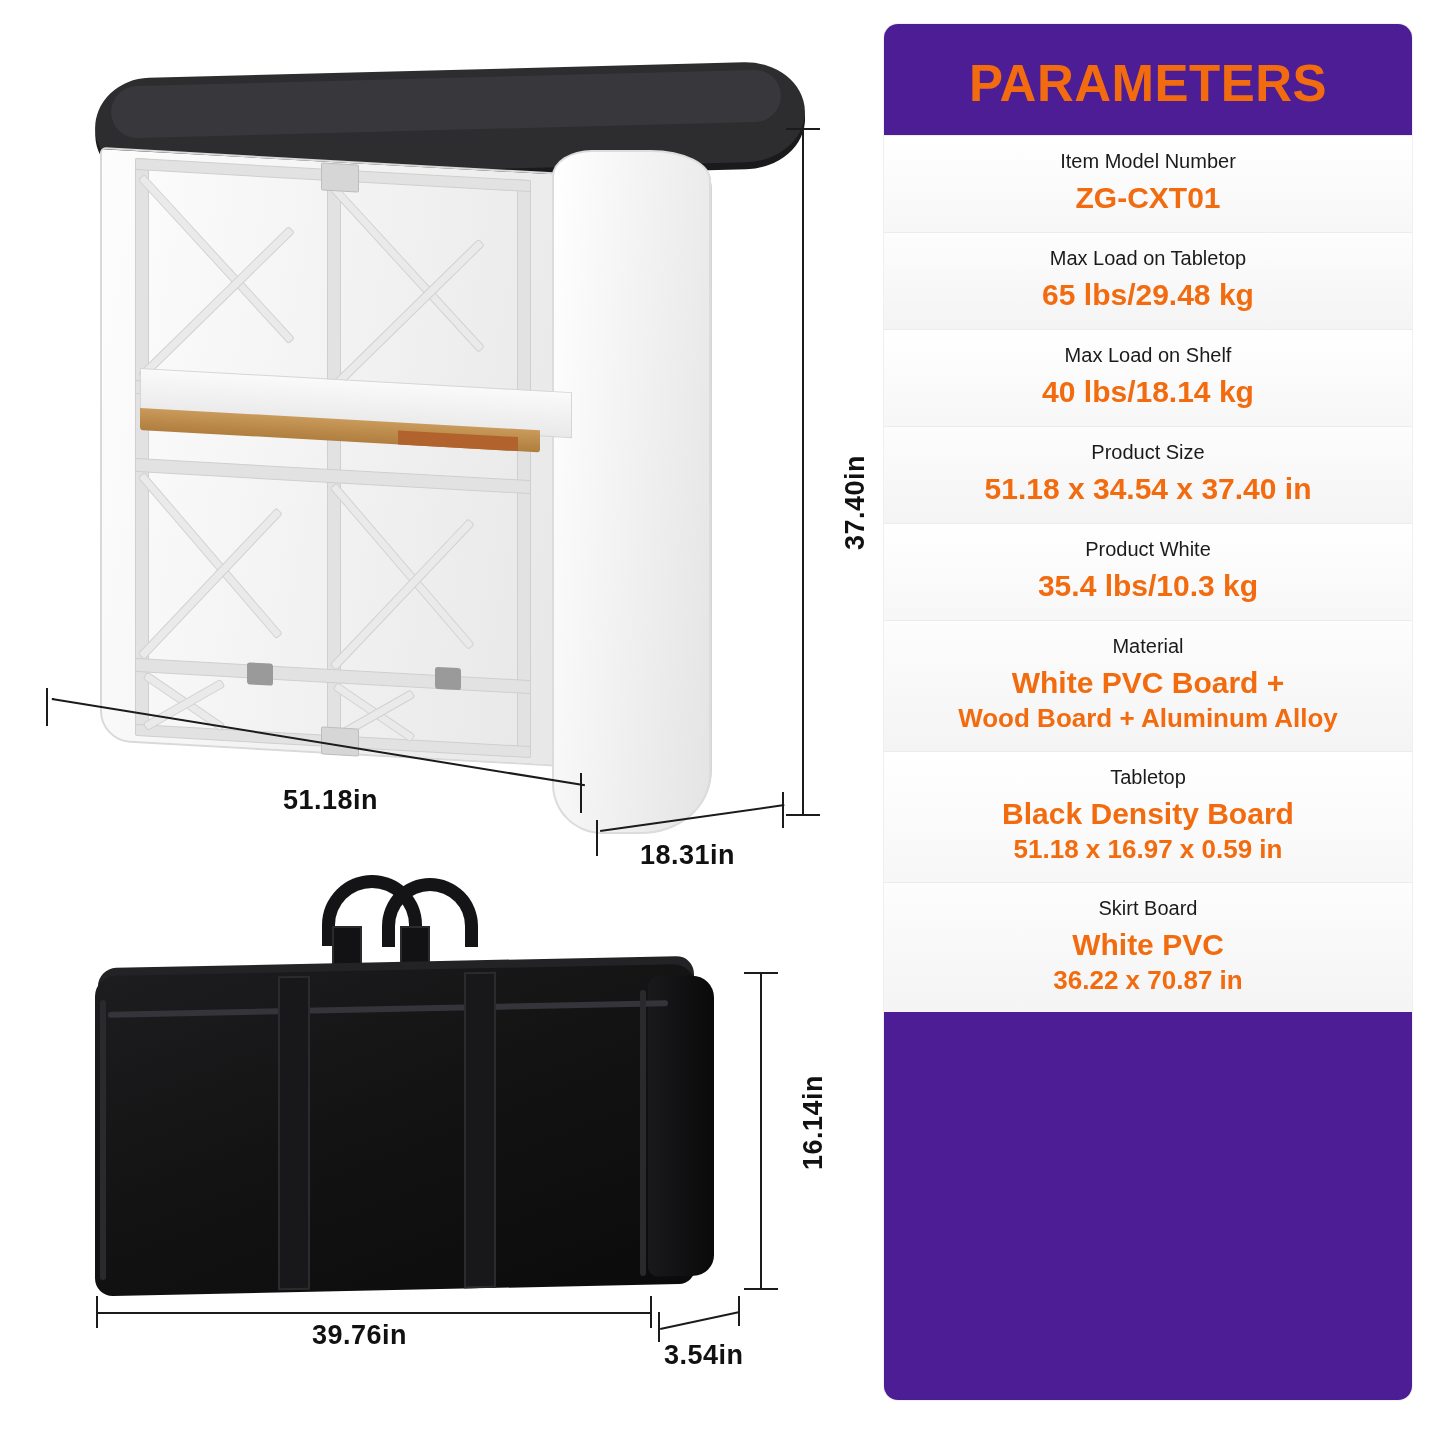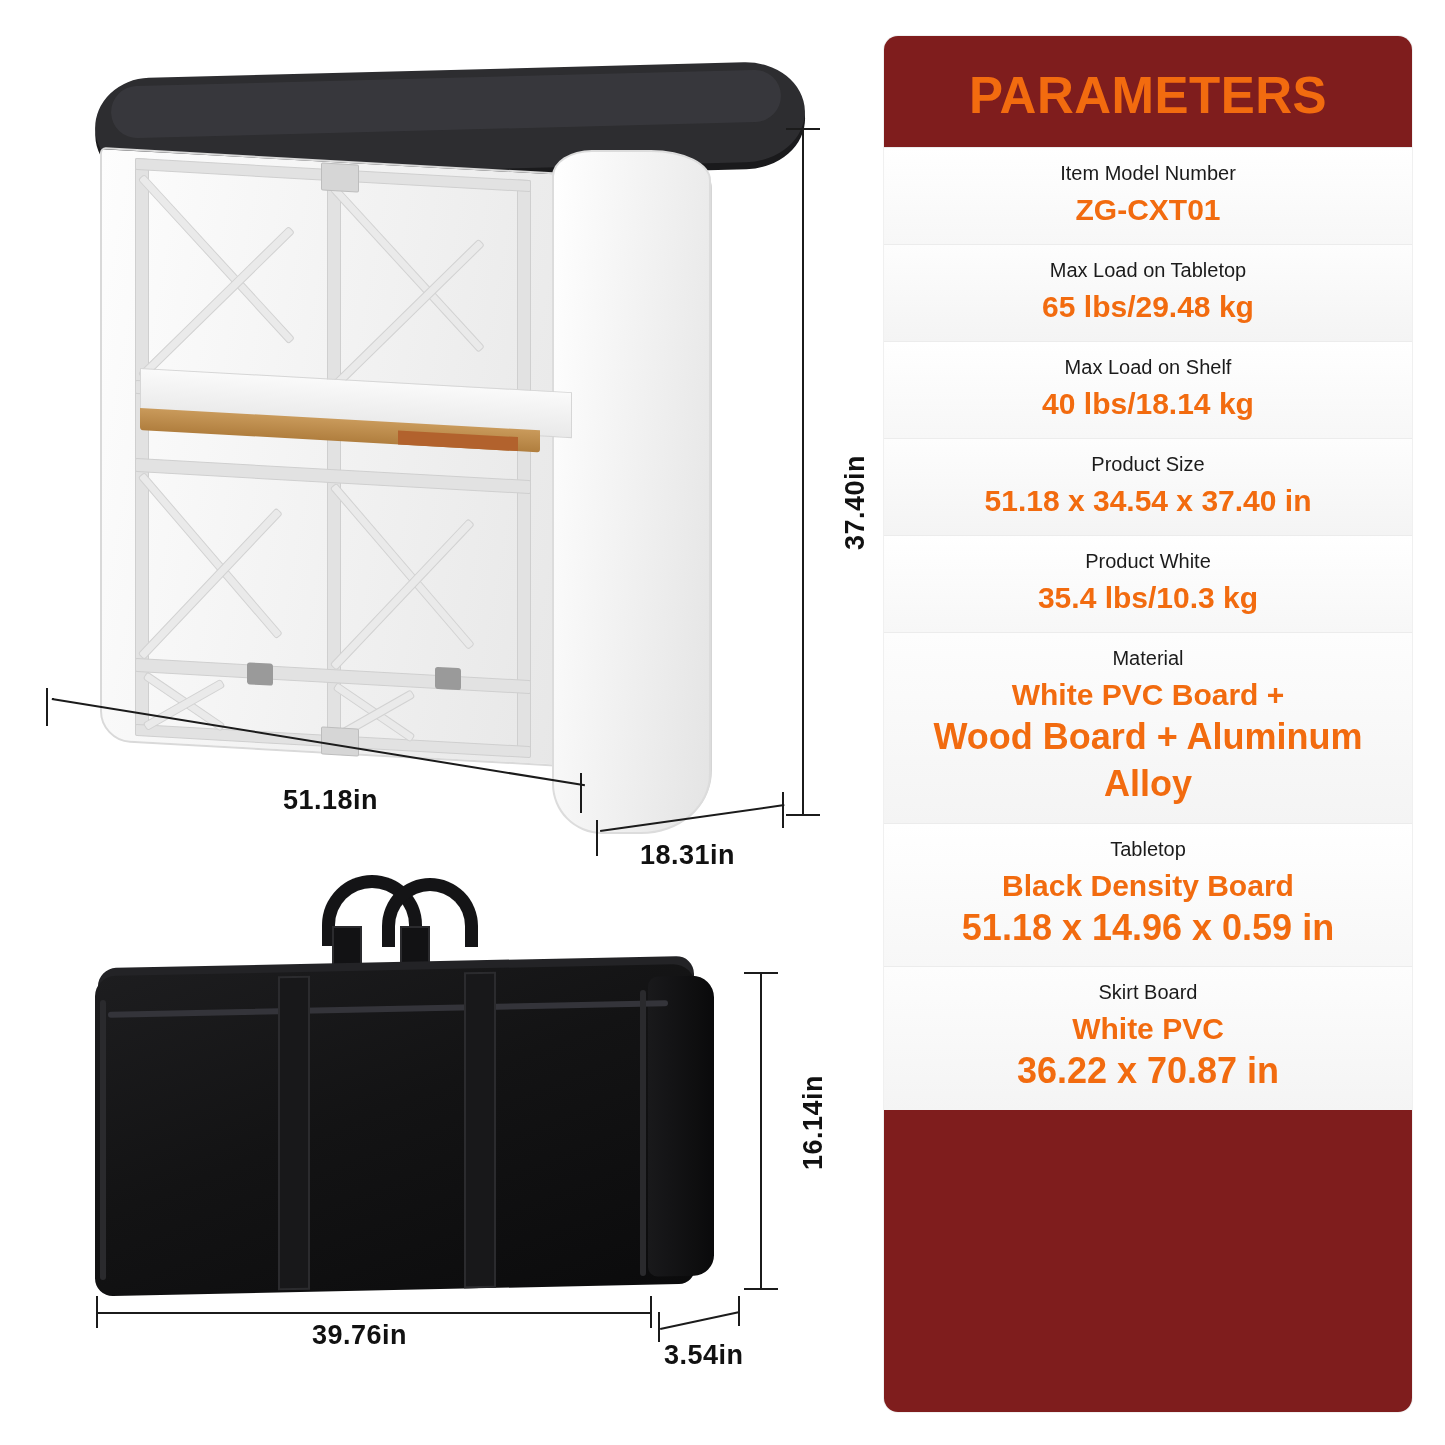--- a/index.html
+++ b/index.html
@@ -259,24 +259,24 @@
     height: 6px;
     background: #34343a;
     border-radius: 3px;
     transform: skewY(-1.2deg);
   }
 
   
   .params {
     position: absolute;
     left: 884px;
-    top: 36px;
+    top: 24px;
     width: 528px;
     height: 1376px;
-    background: #7f1d1d;
+    background: #4c1d95;
     border-radius: 14px;
     box-shadow: 0 0 0 1px #f0f0f0;
     overflow: hidden;
   }
   .params-title {
     text-align: center;
     font-size: 51px;
     font-weight: 700;
     color: #F26B0F;
     letter-spacing: .5px;
@@ -299,21 +299,21 @@
     font-weight: 400;
   }
   .row .value {
     font-size: 30px;
     color: #F26B0F;
     font-weight: 700;
     line-height: 1.3;
     margin-top: 4px;
   }
   .row .value2 {
-    font-size: 36px;
+    font-size: 26px;
     color: #F26B0F;
     font-weight: 700;
     line-height: 1.3;
   }
 </style>
 </head>
 <body>
 
 <div class="page">
 
@@ -451,21 +451,21 @@
       <div class="value">35.4 lbs/10.3 kg</div>
     </div>
     <div class="row">
       <div class="label">Material</div>
       <div class="value">White PVC Board +</div>
       <div class="value2">Wood Board + Aluminum Alloy</div>
     </div>
     <div class="row">
       <div class="label">Tabletop</div>
       <div class="value">Black Density Board</div>
-      <div class="value2">51.18 x 14.96 x 0.59 in</div>
+      <div class="value2">51.18 x 16.97 x 0.59 in</div>
     </div>
     <div class="row">
       <div class="label">Skirt Board</div>
       <div class="value">White PVC</div>
       <div class="value2">36.22 x 70.87 in</div>
     </div>
   </div>
 
 </div>
 

